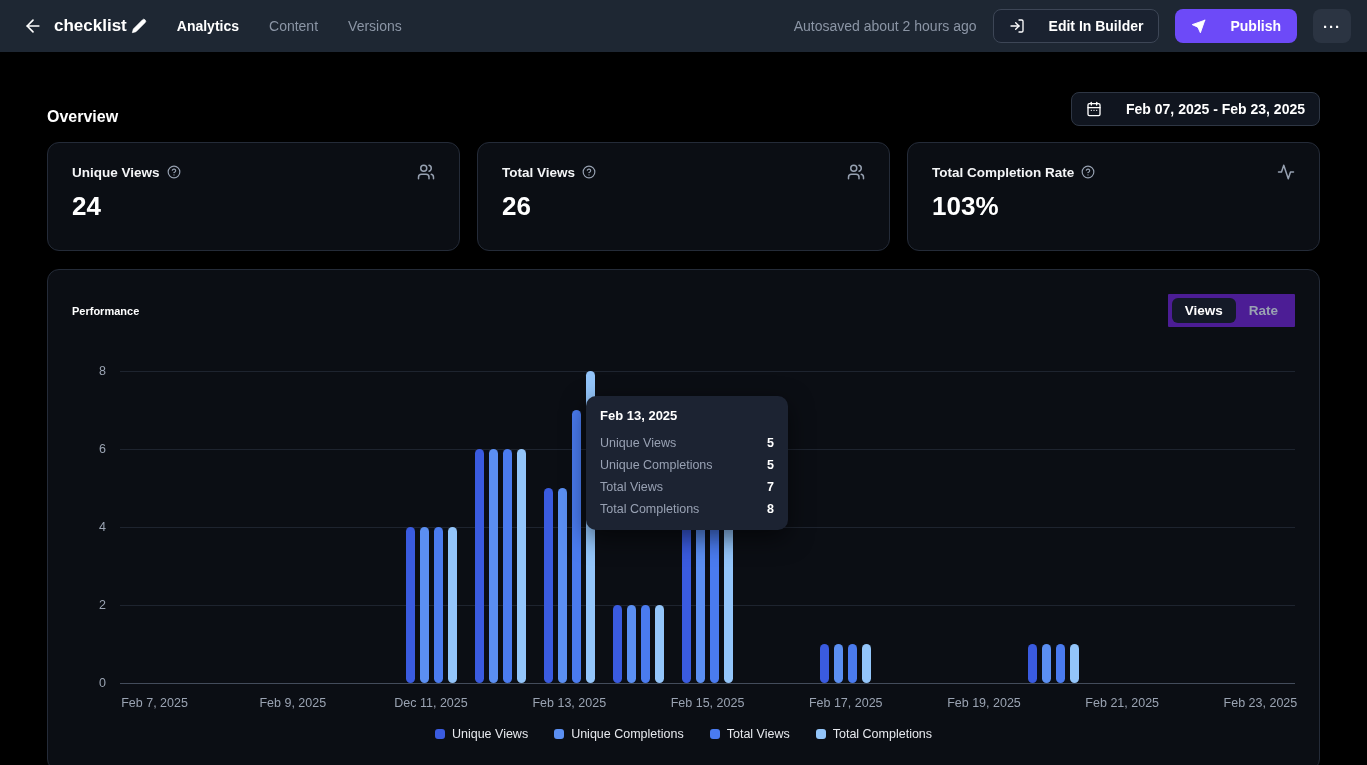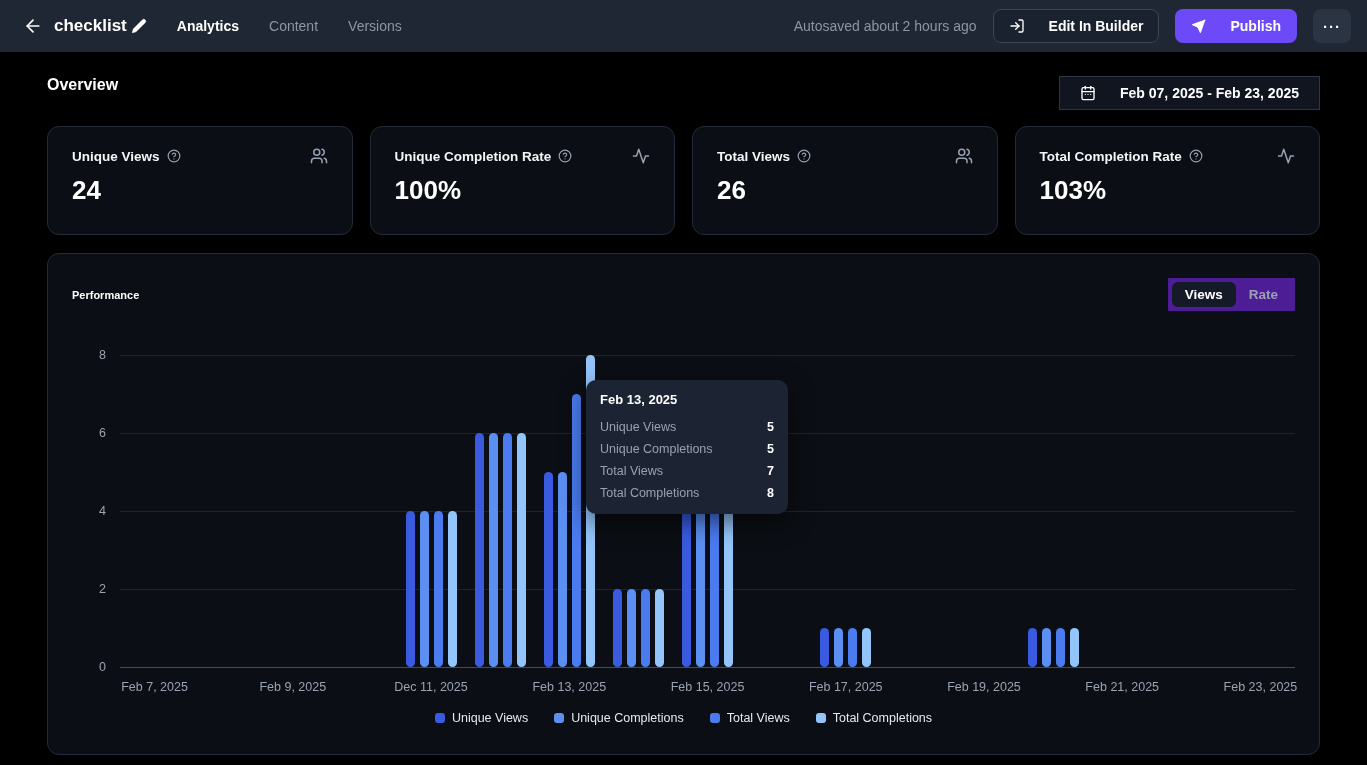--- a/index.html
+++ b/index.html
@@ -31,24 +31,24 @@
   .autosave { font-size:14px; color:#8b95a5; }
   .btn { display:flex; align-items:center; gap:24px; height:34px; border-radius:8px;
          font-size:14px; font-weight:700; font-family:inherit; cursor:pointer; color:#fff; }
   .btn-outline { background:#1a2230; border:1px solid #3d4656; padding:0 15px; }
   .btn-primary { background:#6d4af8; border:none; padding:10px 16px; }
   .btn-more { width:38px; justify-content:center; background:#2b3442; border:none;
               font-size:15px; letter-spacing:1px; padding:0; }
 
   
   .main { padding:0 47px; }
-  .overview-row { margin-top:24px; display:flex; align-items:flex-start; justify-content:space-between; }
+  .overview-row { margin-top:40px; display:flex; align-items:flex-end; justify-content:space-between; }
   .overview-title { font-size:16px; font-weight:700; }
-  .date-btn { background:#10151f; border:1px solid #2e3644; height:34px; border-radius:0;
-              padding:0 20px; font-size:14px; font-weight:600; }
+  .date-btn { background:#10151f; border:1px solid #2e3644; height:34px; border-radius:8px;
+              padding:0 14px; font-size:14px; font-weight:600; }
 
   .cards { margin-top:16px; display:flex; gap:17px; }
   .stat-card { flex:1; height:109px; background:#0b0e14; border:1px solid #242b38;
                border-radius:12px; padding:20px 24px; }
   .stat-head { display:flex; align-items:center; }
   .stat-label { font-size:13.5px; font-weight:700; color:#f4f5f7; }
   .help-ic { margin-left:7px; color:#97a1b1; display:flex; }
   .corner-ic { margin-left:auto; color:#97a1b1; display:flex; }
   .stat-value { margin-top:10px; font-size:26px; font-weight:700; }
 
@@ -169,38 +169,20 @@
         <span class="corner-ic">
           <svg width="18" height="18" viewBox="0 0 24 24" fill="none" stroke="currentColor" stroke-width="2" stroke-linecap="round" stroke-linejoin="round">
               <path d="M16 21v-2a4 4 0 0 0-4-4H6a4 4 0 0 0-4 4v2"></path>
               <circle cx="9" cy="7" r="4"></circle>
               <path d="M22 21v-2a4 4 0 0 0-3-3.87"></path>
               <path d="M16 3.13a4 4 0 0 1 0 7.75"></path>
             </svg>
         </span>
       </div>
       <div class="stat-value">24</div>
-    </div>
-    <div class="stat-card">
-      <div class="stat-head">
-        <span class="stat-label">Unique Completion Rate</span>
-        <span class="help-ic">
-          <svg width="14" height="14" viewBox="0 0 24 24" fill="none" stroke="currentColor" stroke-width="2" stroke-linecap="round" stroke-linejoin="round">
-              <circle cx="12" cy="12" r="10"></circle>
-              <path d="M9.09 9a3 3 0 0 1 5.83 1c0 2-3 3-3 3"></path>
-              <line x1="12" y1="17" x2="12.01" y2="17"></line>
-            </svg>
-        </span>
-        <span class="corner-ic">
-          <svg width="18" height="18" viewBox="0 0 24 24" fill="none" stroke="currentColor" stroke-width="2" stroke-linecap="round" stroke-linejoin="round">
-              <polyline points="22 12 18 12 15 21 9 3 6 12 2 12"></polyline>
-            </svg>
-        </span>
-      </div>
-      <div class="stat-value">100%</div>
     </div>
     <div class="stat-card">
       <div class="stat-head">
         <span class="stat-label">Total Views</span>
         <span class="help-ic">
           <svg width="14" height="14" viewBox="0 0 24 24" fill="none" stroke="currentColor" stroke-width="2" stroke-linecap="round" stroke-linejoin="round">
               <circle cx="12" cy="12" r="10"></circle>
               <path d="M9.09 9a3 3 0 0 1 5.83 1c0 2-3 3-3 3"></path>
               <line x1="12" y1="17" x2="12.01" y2="17"></line>
             </svg>

